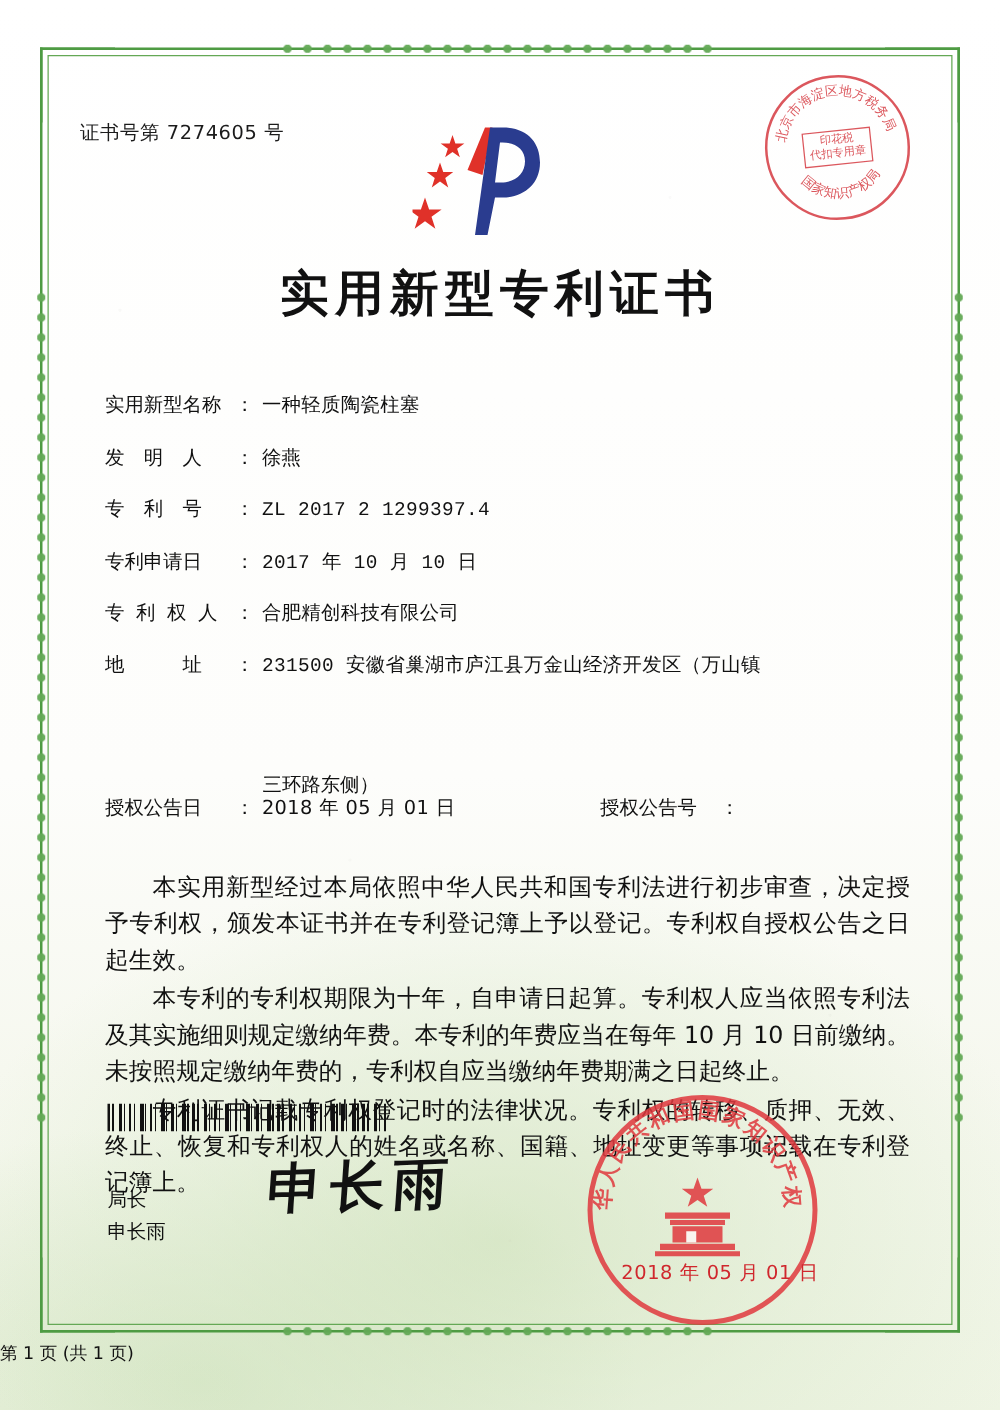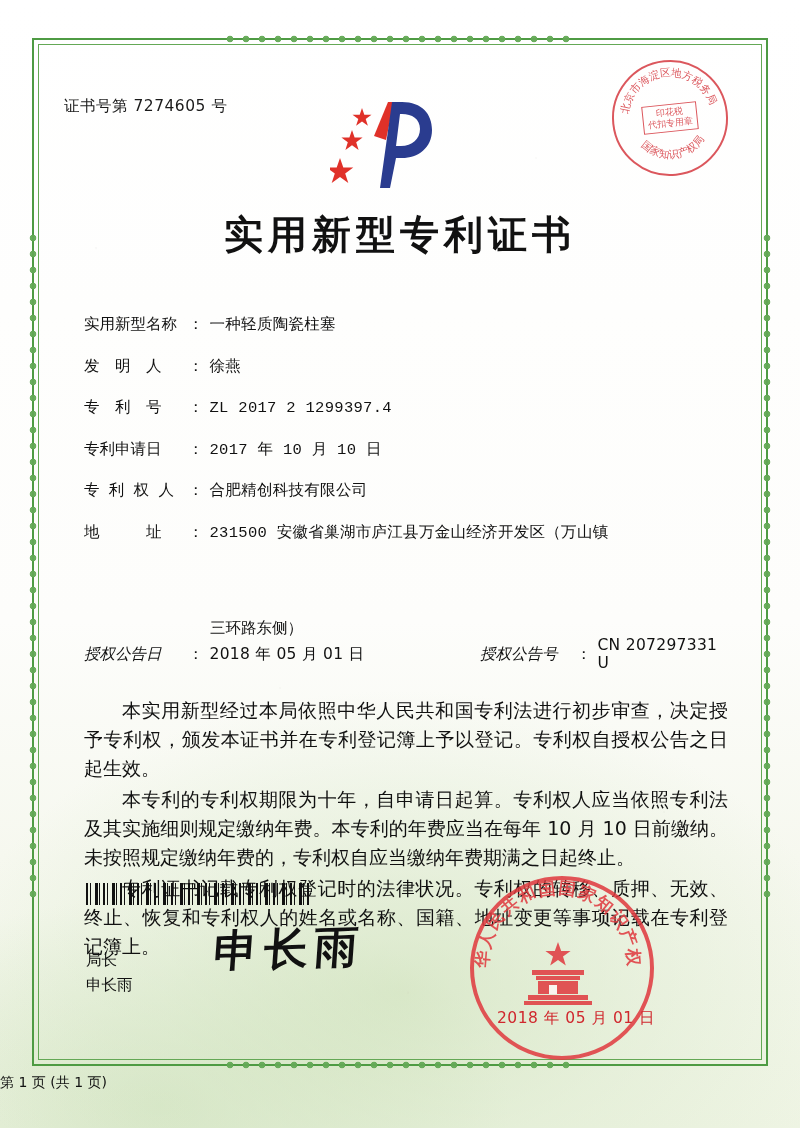--- a/index.html
+++ b/index.html
@@ -161,21 +161,21 @@
     font-size: 15.5px;
     color: #111;
   }
   .row-two {
     display: flex;
     align-items: baseline;
     margin-bottom: 4px;
   }
   .row-two .col-a { width: 330px; flex: 0 0 330px; display: flex; align-items: baseline; }
   .row-two .col-b { display: flex; align-items: center; }
-  .row-two .field-label { width: 104px; flex: 0 0 104px; font-style: italic; }
+  .row-two .field-label { width: 104px; flex: 0 0 104px; }
   .row-two .field-label.b { width: 96px; flex: 0 0 96px; }
 
   
   .body-text {
     position: absolute;
     left: 84px; right: 72px; top: 696px;
     font-size: 19px;
     line-height: 29px;
     color: #111;
     text-align: justify;
@@ -332,21 +332,20 @@
   <div style="position:absolute; left:84px; top:636px; right:70px; font-size:15.5px; color:#111;">
     <div class="row-two">
       <div class="col-a">
         <span class="field-label">授权公告日</span>
         <span class="field-sep">：</span>
         <span class="field-value">2018 年 05 月 01 日</span>
       </div>
       <div class="col-b" style="margin-left:66px;">
         <span class="field-label b">授权公告号</span>
         <span class="field-sep">：</span>
-        <span class="field-value">CN 207297331 U</span>
       </div>
     </div>
   </div>
 
   <div class="body-text">
     <p>本实用新型经过本局依照中华人民共和国专利法进行初步审查，决定授予专利权，颁发本证书并在专利登记簿上予以登记。专利权自授权公告之日起生效。</p>
     <p>本专利的专利权期限为十年，自申请日起算。专利权人应当依照专利法及其实施细则规定缴纳年费。本专利的年费应当在每年 10 月 10 日前缴纳。未按照规定缴纳年费的，专利权自应当缴纳年费期满之日起终止。</p>
     <p>专利证书记载专利权登记时的法律状况。专利权的转移、质押、无效、终止、恢复和专利权人的姓名或名称、国籍、地址变更等事项记载在专利登记簿上。</p>
   </div>
 

